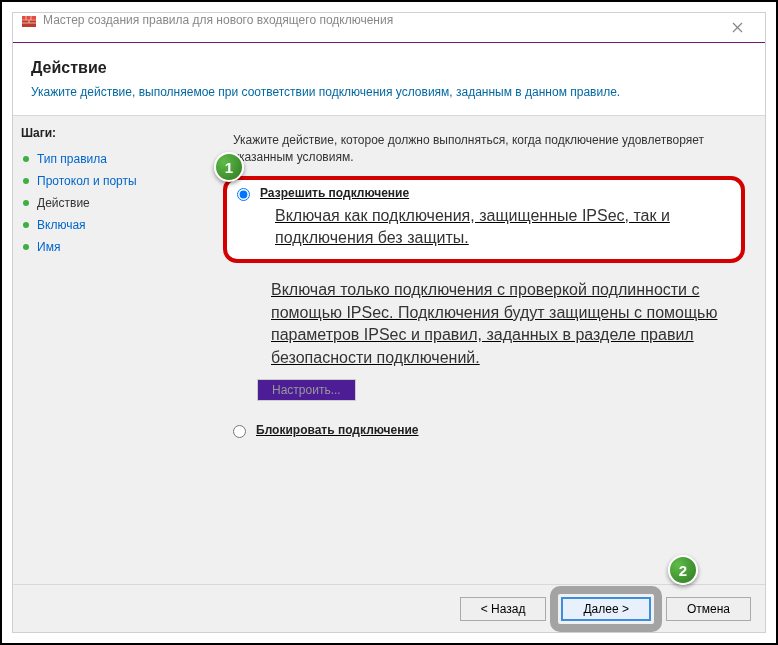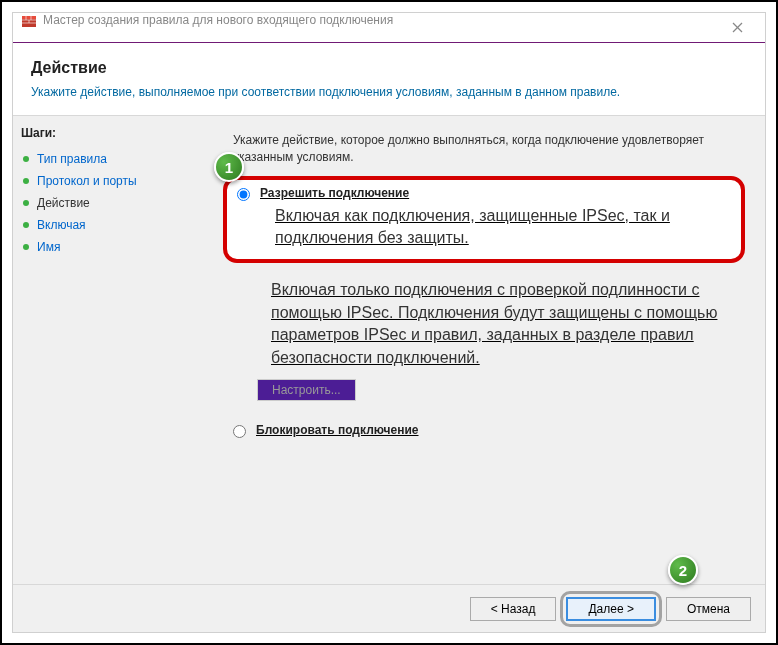--- a/index.html
+++ b/index.html
@@ -26,21 +26,21 @@
 .option-group { margin-left: 20px; }
 .option { padding: 6px 10px 10px 8px; margin-bottom: 6px; position: relative; text-decoration: underline; }
 .option.highlighted { border: 4px solid #d40000; border-radius: 14px; background: #fff; }
 .option label { display: flex; align-items: flex-start; }
 .option input[type=radio] { margin: 2px 10px 0 2px; }
 .option .opt-title { font-weight: 700; font-size: 12px; color: #222; }
 .option .opt-desc { font-size: 16px; color: #333; margin: 4px 0 0 40px; line-height: 1.4; }
 .config-btn { margin: 10px 0 0 26px; padding: 3px 14px; font-size: 12px; background: #4c1d95; border: 1px solid #ccc; color: #999; }
 .footer { height: 48px; border-top: 1px solid #d8d8d8; background: #f0f0f0; display: flex; align-items: center; justify-content: flex-end; padding: 0 14px; gap: 4px; position: relative; }
 .footer button { min-width: 72px; height: 24px; font-size: 12px; background: #efefef; border: 1px solid #aaa; padding: 0 20px; cursor: default; }
-.footer .next-wrap { border: 3px solid #a3a3a3; border-radius: 10px; padding: 3px; }
+.footer .next-wrap { border: 8px solid #a3a3a3; border-radius: 10px; padding: 3px; }
 .footer .next-wrap button { border: 2px solid #3a8de0; background: #e8f1fb; }
 .annot { position: absolute; width: 30px; height: 30px; border-radius: 50%; background: radial-gradient(circle at 30% 30%, #5fbb4a, #2d7a1f); border: 2px solid #fff; box-shadow: 0 2px 4px rgba(0,0,0,0.4); color: #fff; font-weight: 700; font-size: 15px; display: flex; align-items: center; justify-content: center; z-index: 10; }
 .annot1 { top: 150px; left: 212px; }
 .annot2 { top: 553px; left: 666px; }
 </style>
 </head>
 <body>
 
 <div class="outer">
   <div class="window">

